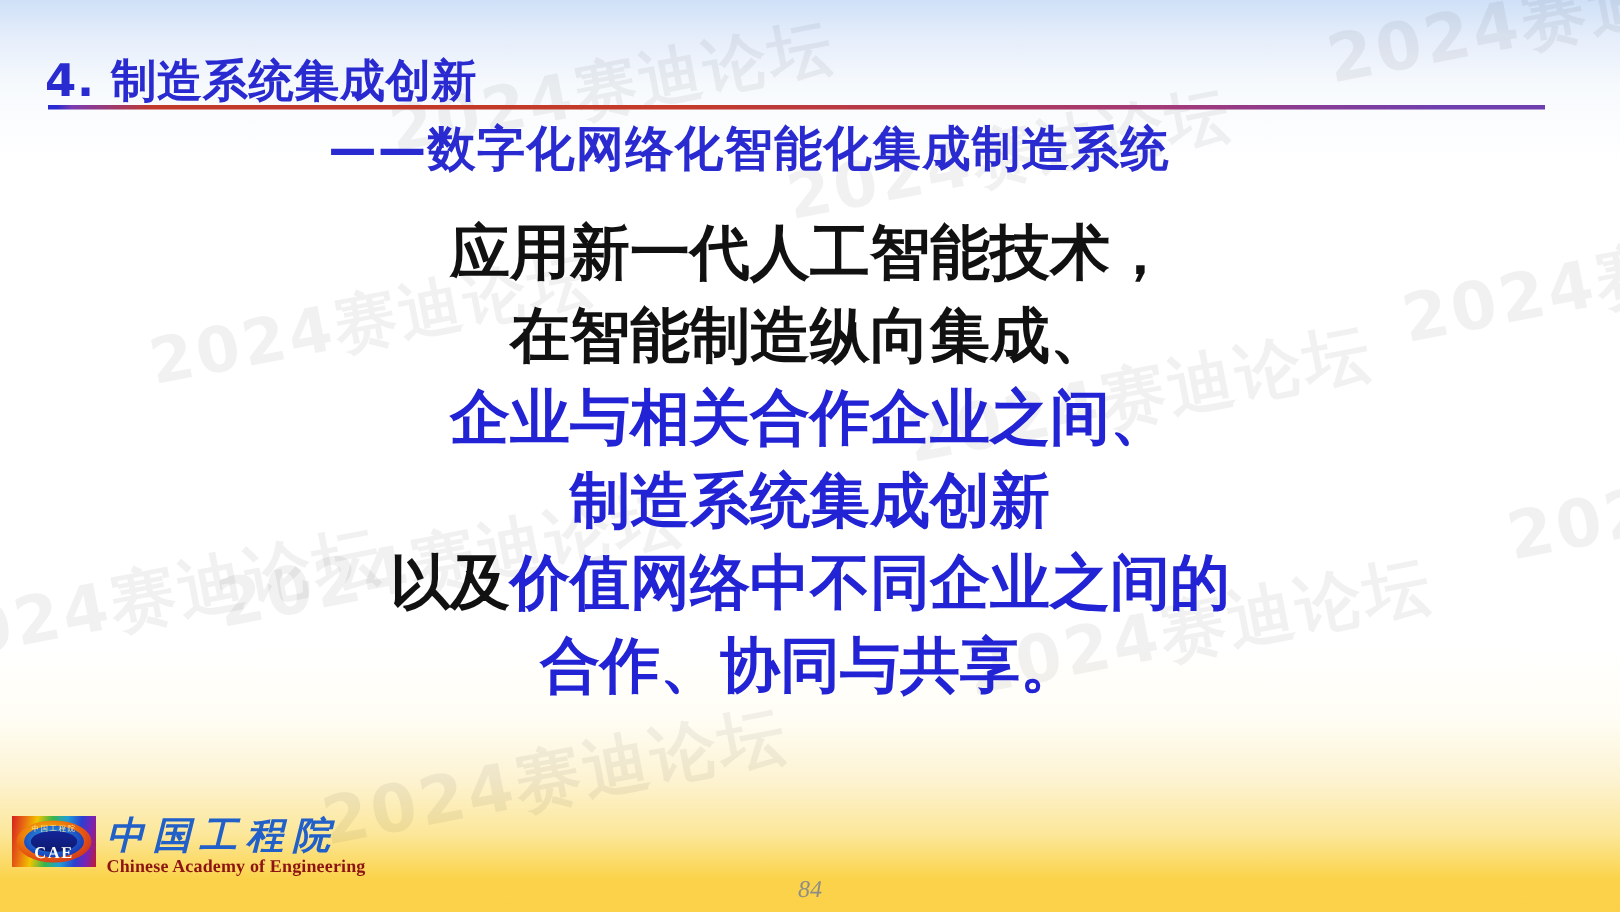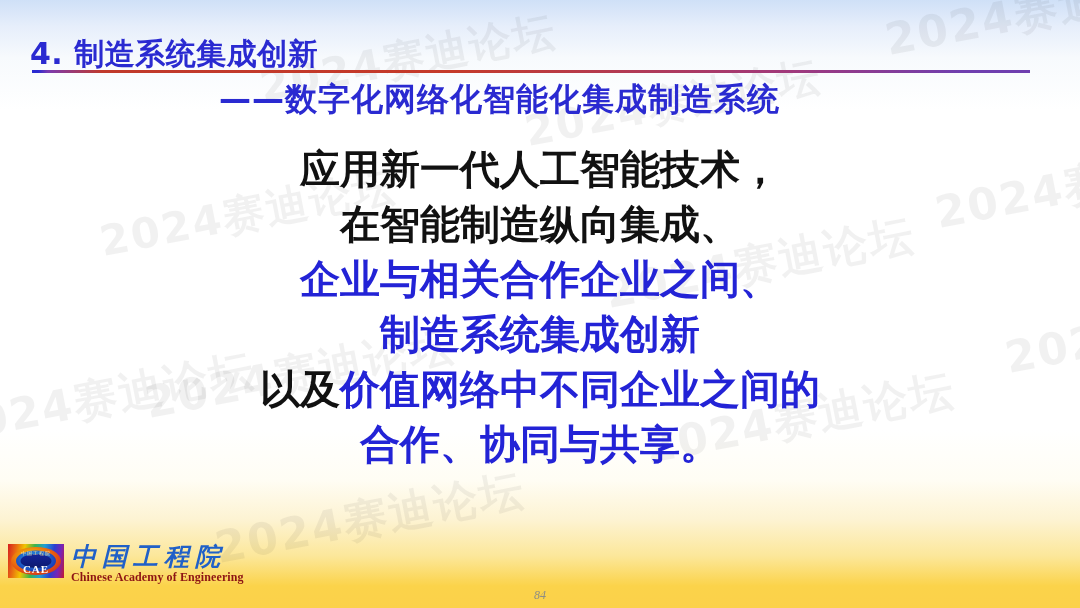--- a/index.html
+++ b/index.html
@@ -195,21 +195,21 @@
     letter-spacing: 0.1px;
     font-family: Liberation Serif, serif;
   }
 
   .page-num {
     position: absolute;
     left: 0;
     width: 1080px;
     bottom: 5px;
     text-align: center;
-    font-size: 12px;
+    font-size: 16px;
     font-style: italic;
     color: #8d8d85;
     z-index: 4;
     font-family: "Liberation Serif", serif;
   }
 </style>
 </head>
 <body>
 
 <div id="slide">

